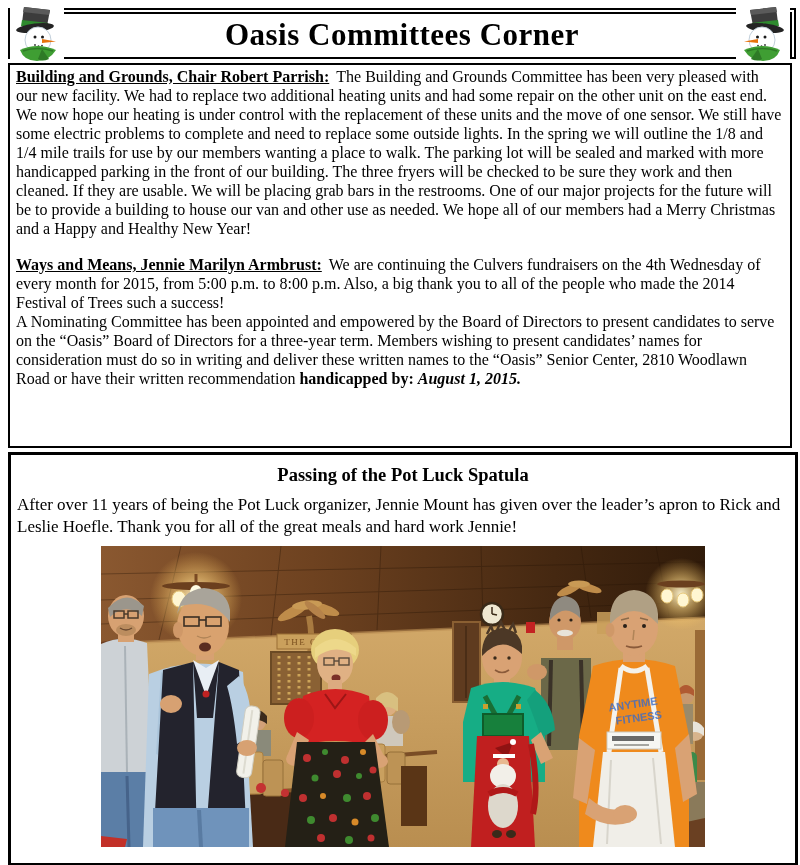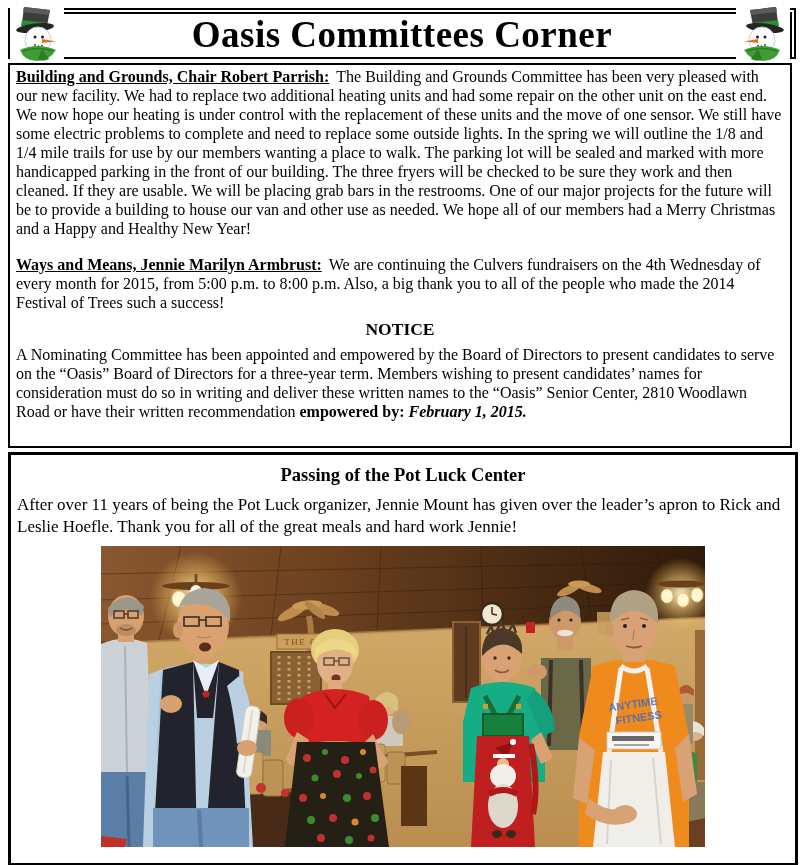--- a/index.html
+++ b/index.html
@@ -11,21 +11,21 @@
   
   .header-box{
     position:absolute;left:8px;top:8px;width:780px;height:43px;
     border:2px solid #000;padding:2px;background:#fff;
   }
   .header-box-inner{
     border:2px solid #000;height:100%;
     display:flex;align-items:center;justify-content:center;
   }
   .page-title{
-    font-size:37px;font-weight:bold;letter-spacing:.5px;line-height:1;
+    font-size:31px;font-weight:bold;letter-spacing:.5px;line-height:1;
     padding-bottom:3px;
   }
   .snowman{
     position:absolute;top:3px;width:54px;height:58px;background:#fff;z-index:5;
   }
   .snowman.left{left:10px;}
   .snowman.right{right:10px;transform:scaleX(-1);}
   .snowman svg{width:100%;height:100%;display:block;}
 
   
@@ -111,29 +111,28 @@
     <path d="M12,48 Q26,43 42,48" stroke="#2e7a26" stroke-width="1.5" fill="none"></path>
   </svg>
 </div>
 
 <div class="news-box">
 
   <p><span class="runin">Building and Grounds, Chair Robert Parrish:</span><span>The Building and Grounds Committee has been very pleased with our new facility.  We had to replace two additional heating units and had some repair on the other unit on the east end.  We now hope our heating is under control with the replacement of these units and the move of one sensor. We still have some electric problems to complete and need to replace some outside lights.  In the spring we will outline the 1/8 and 1/4 mile trails for use by our members wanting a place to walk.  The parking lot will be sealed and marked with more handicapped parking in the front of our building.  The three fryers will be checked to be sure they work and then cleaned.  If they are usable. We will  be placing grab bars in the restrooms.  One of our major projects for the future will be to provide a building to house our van and other use as needed.  We hope all of our members had a Merry Christmas and a Happy and Healthy New Year!</span></p>
 
   <p class="gap-top"><span class="runin">Ways and Means, Jennie Marilyn Armbrust:</span><span>We are continuing the Culvers fundraisers on the 4th Wednesday of every month for 2015, from 5:00 p.m. to 8:00 p.m.  Also, a big thank you to all of the people who made the 2014 Festival of Trees such a success!</span></p>
 
-  <div class="notice-title">NOTICE</div>
 
   <p><span>A Nominating Committee has been appointed and empowered by the Board of Directors to present candidates to serve on the “Oasis” Board of Directors for a three-year term. Members wishing to present candidates’ names for consideration must do so in writing and deliver these written names to the “Oasis” Senior Center, 2810 Woodlawn Road or have their written recommendation</span>
-    <span class="bold">empowered by:</span>
-    <span class="bold-italic">February 1, 2015.</span></p>
+    <span class="bold">handicapped by:</span>
+    <span class="bold-italic">August 1, 2015.</span></p>
 </div>
 
 <div class="potluck-box">
-  <div class="potluck-title">Passing of the Pot Luck Center</div>
+  <div class="potluck-title">Passing of the Pot Luck Spatula</div>
   <p>After over 11 years of being the Pot Luck organizer, Jennie Mount has given over the leader’s apron to Rick and Leslie Hoefle.  Thank you for all of the great meals and hard work Jennie!</p>
 
   <div class="photo-frame">
     <svg viewBox="0 0 604 301" preserveAspectRatio="none">
       <defs>
         <linearGradient id="ceil" x1="0" y1="0" x2="1" y2="0">
           <stop offset="0" stop-color="#8a5830"></stop>
           <stop offset="0.35" stop-color="#6e4220"></stop>
           <stop offset="0.75" stop-color="#452811"></stop>
           <stop offset="1" stop-color="#301b0a"></stop>

